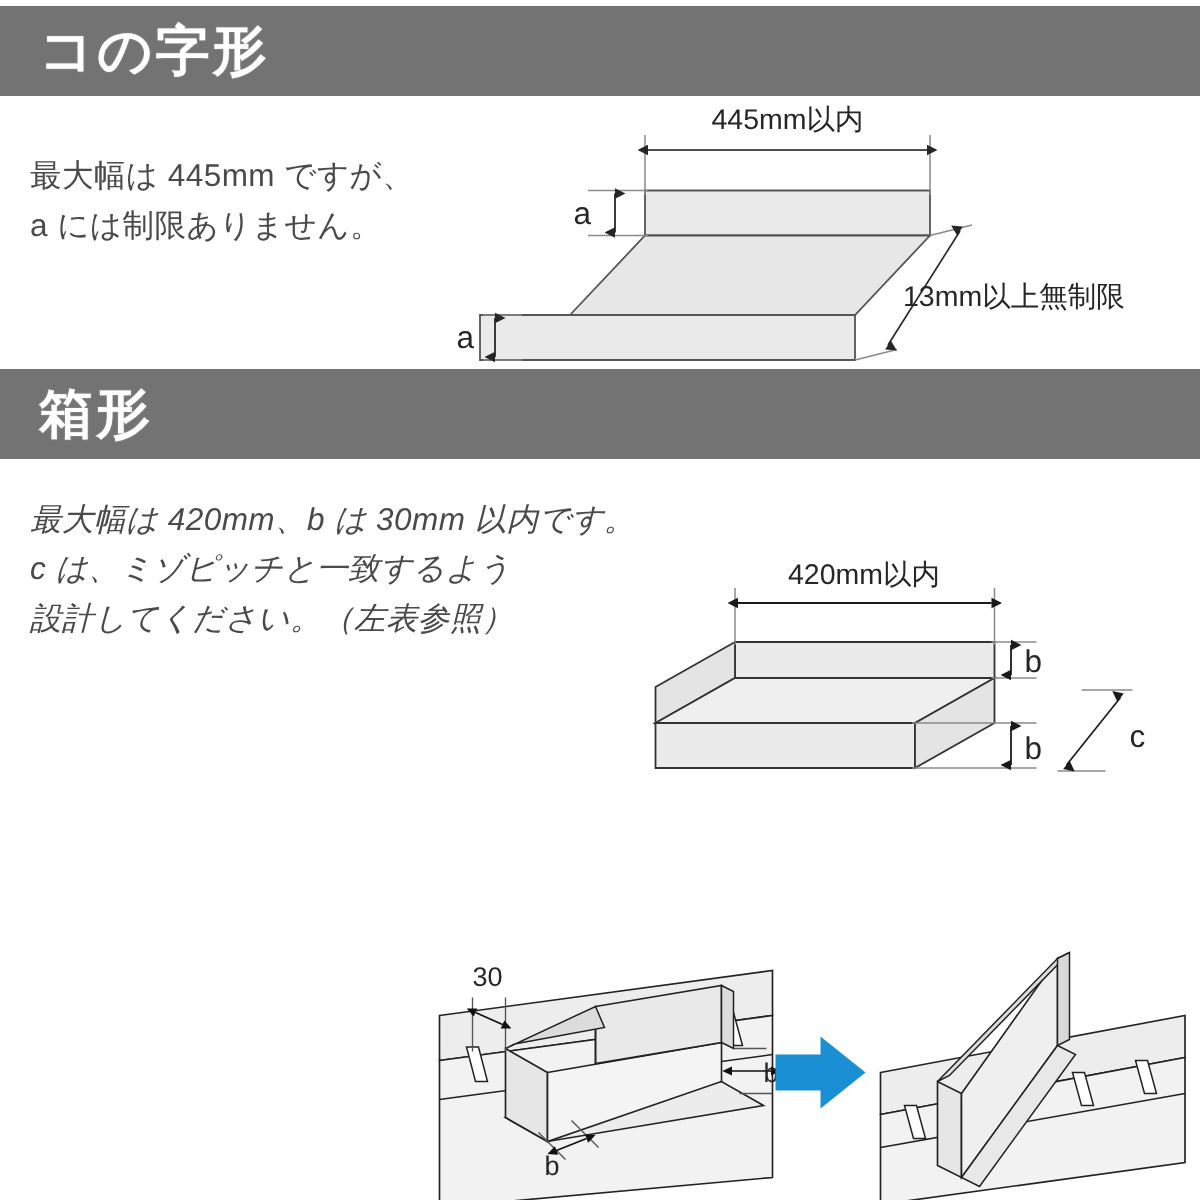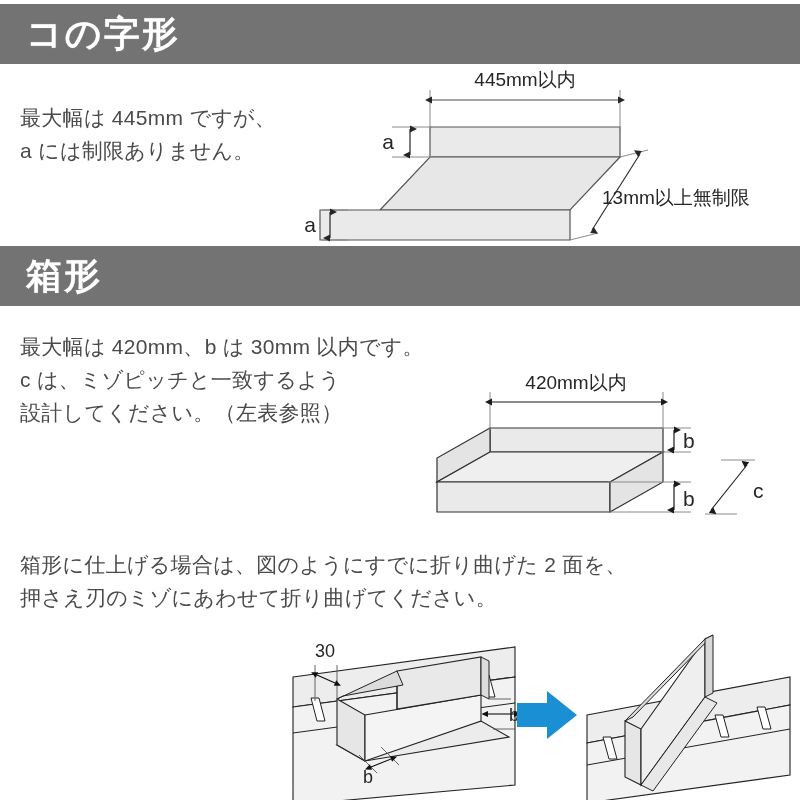--- a/index.html
+++ b/index.html
@@ -48,21 +48,21 @@
   
   .para {
     position: absolute;
     font-size: 21px;
     line-height: 33px;
     color: #4a4a4a;
     white-space: pre-line;
     letter-spacing: 0.3px;
   }
   #para-ko    { left: 20px; top: 83px;  width: 330px; margin-top: 18px; }
-  #para-hako  { left: 20px; top: 330px; width: 470px; }
+  #para-hako  { left: 20px; top: 330px; width: 470px; font-style: italic; }
   #para-bottom{ left: 20px; top: 548px; width: 760px; }
 
   
   .fig {
     position: absolute;
   }
   #fig-ko      { left: 330px; top: 72px;  width: 470px; height: 165px; }
   #fig-hako    { left: 425px; top: 370px; width: 380px; height: 160px; }
   #fig-press   { left: 285px; top: 625px; width: 515px; height: 182px; }
 
@@ -212,22 +212,20 @@
 
       <g>
         <line x1="280" y1="144" x2="312" y2="144" stroke="#8a8a8a" stroke-width="1"></line>
         <line x1="296" y1="90" x2="330" y2="90" stroke="#8a8a8a" stroke-width="1"></line>
         <line x1="286" y1="140" x2="322" y2="95" stroke="#1a1a1a" stroke-width="1.1" marker-start="url(#bArrD)" marker-end="url(#bArrU)"></line>
         <text class="dim" x="328" y="128" font-size="21" text-anchor="start">c</text>
       </g>
     </svg>
   </div>
 
-  <div class="para" id="para-bottom">箱形に仕上げる場合は、図のようにすでに折り曲げた 2 面を、
-押さえ刃のミゾにあわせて折り曲げてください。</div>
 
   <div class="fig" id="fig-press">
     <svg width="515" height="182" viewBox="0 0 515 182">
       <defs>
         <marker id="pArrL" markerWidth="8" markerHeight="8" refX="6.5" refY="4" orient="auto" markerUnits="userSpaceOnUse">
           <path d="M6.5,1 L0,4 L6.5,7 Z" fill="#111111"></path>
         </marker>
         <marker id="pArrR" markerWidth="8" markerHeight="8" refX="1.5" refY="4" orient="auto" markerUnits="userSpaceOnUse">
           <path d="M1.5,1 L8,4 L1.5,7 Z" fill="#111111"></path>
         </marker>

